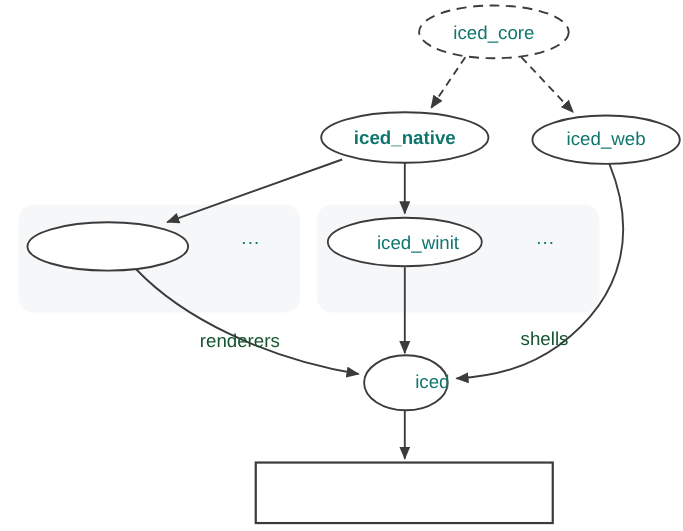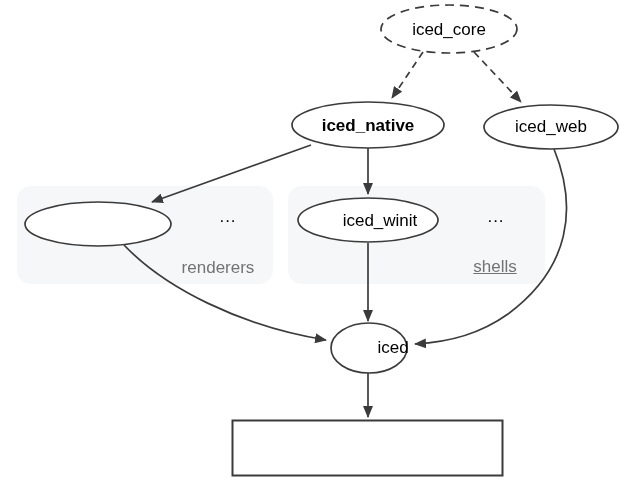--- a/index.html
+++ b/index.html
@@ -11,23 +11,23 @@
   .group-renderers { left:17px;  top:186px; width:256px; height:98px; }
   .group-shells    { left:288px; top:186px; width:257px; height:98px; }
   svg.edges { position:absolute; left:0; top:0; display:block; }
   .edge { fill:none; stroke:#3b3b3b; stroke-width:1.7px; }
   .edge.dashed { stroke-dasharray:7 5; }
   .node-shape { fill:#ffffff; stroke:#3b3b3b; stroke-width:1.7px; }
   .node-shape.dashed { stroke-dasharray:9 6; }
   .app-rect { fill:#ffffff; stroke:#3b3b3b; stroke-width:2px; }
   .label {
     position:absolute; transform:translate(-50%,-50%);
-    font-size:17px; line-height:20px; color:#000000; white-space:nowrap;
+    font-size:17px; line-height:20px; color:#0f766e; white-space:nowrap;
   }
-  .label.blue { color:#737373; }
+  .label.blue { color:#14532d;margin-top:42px; }
   .label.dots { letter-spacing:1px; }
 </style>
 </head>
 <body>
 
 <div class="canvas">
 
   <div class="group group-renderers"></div>
   <div class="group group-shells"></div>
 
@@ -59,15 +59,15 @@
   <div class="label" style="left:449px; top:30px;">iced_core</div>
   <div class="label" style="left:368px; top:126px;font-weight:bold;">iced_native</div>
   <div class="label" style="left:551px; top:127px;text-align:right;">iced_web</div>
   <div class="label" style="left:368px; top:221px;padding-left:24px;">iced_winit</div>
   <div class="label" style="left:369px; top:348px;margin-left:24px;">iced</div>
 
   <div class="label dots" style="left:228px; top:217px;">...</div>
   <div class="label dots" style="left:496px; top:217px;">...</div>
 
   <div class="label blue" style="left:218px; top:268px;">renderers</div>
-  <div class="label blue" style="left:495px; top:267px;text-decoration:underline;">shells</div>
+  <div class="label blue" style="left:495px; top:267px;">shells</div>
 
 </div>
 
 </body></html>

